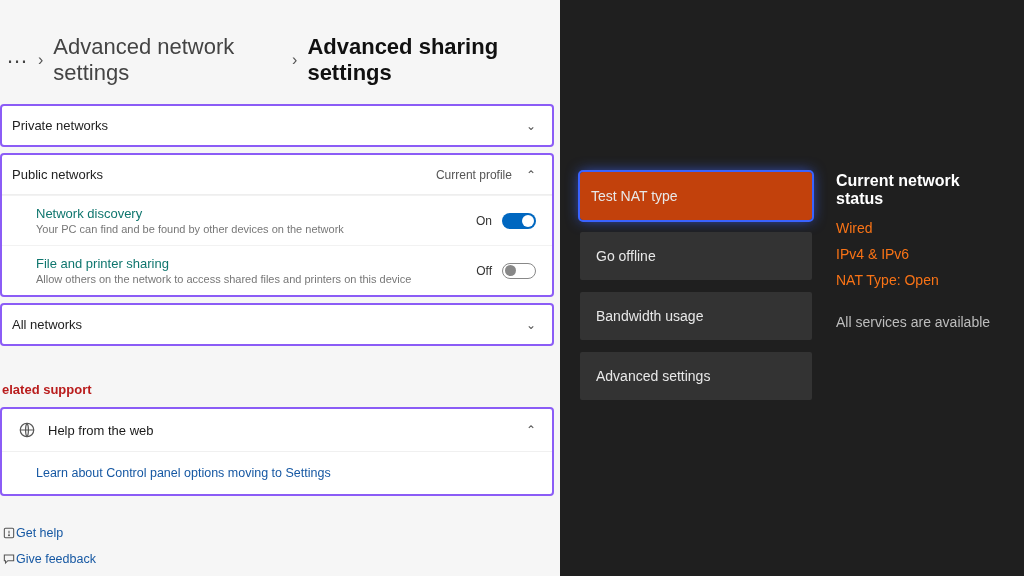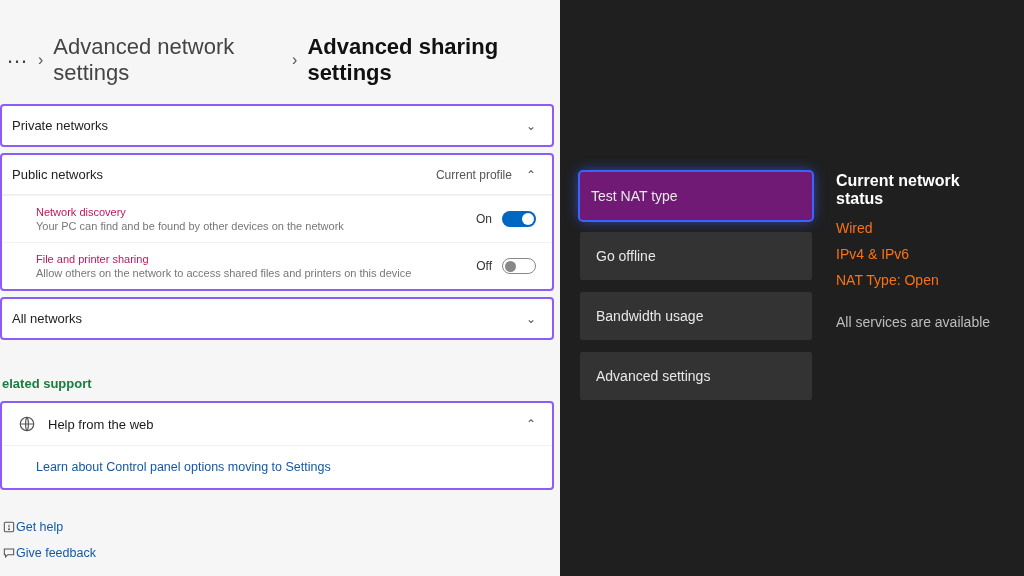--- a/index.html
+++ b/index.html
@@ -11,40 +11,40 @@
   .breadcrumb .sep { color: #555; font-size: 16px; }
   .breadcrumb .bc-link { color: #444; font-weight: 400; }
   .breadcrumb .bc-current { font-weight: 600; color: #111; }
   .card { background: #fff; border: 2px solid #8b5cf6; border-radius: 4px; margin: 0 6px 6px 0; }
   .section-header { display: flex; align-items: center; justify-content: space-between; padding: 12px 16px 12px 10px; font-size: 13px; }
   .section-header .title { color: #222; }
   .section-header .right { display: flex; align-items: center; gap: 14px; color: #555; font-size: 12px; }
   .chev { font-size: 12px; color: #555; }
   .sub-items { border-top: 1px solid #eee; }
   .sub-item { display: flex; align-items: center; justify-content: space-between; padding: 10px 16px 10px 34px; border-top: 1px solid #f2f2f2; }
-  .sub-item .texts .t1 { font-size: 11px; color: #be185d; }
+  .sub-item .texts .t1 { font-size: 13px; color: #0f766e; }
   .sub-item .texts .t2 { font-size: 11px; color: #777; margin-top: 2px; }
   .sub-item .state { display: flex; align-items: center; gap: 10px; font-size: 12px; color: #333; }
   .toggle { width: 34px; height: 16px; border-radius: 10px; position: relative; }
   .toggle.on { background: #0067c0; }
   .toggle.on::after { content:""; position:absolute; right:2px; top:2px; width:12px; height:12px; border-radius:50%; background:#fff; }
   .toggle.off { background: #fff; border: 1px solid #888; }
   .toggle.off::after { content:""; position:absolute; left:2px; top:1.5px; width:11px; height:11px; border-radius:50%; background:#888; }
-  .related-heading { font-size: 13px; font-weight: 600; padding: 30px 0 10px 2px; color: #15803d; }
+  .related-heading { font-size: 13px; font-weight: 600; padding: 30px 0 10px 2px; color: #b91c1c; }
   .help-row { display: flex; align-items: center; gap: 12px; padding: 12px 16px; }
   .globe-icon { width: 18px; height: 18px; }
   .link-row { padding: 14px 16px 14px 34px; font-size: 12.5px; color: #1658a3; border-top: 1px solid #f0f0f0; }
   .footer-links { padding: 24px 0 0 2px; }
   .flink { display: flex; align-items: center; font-size: 12.5px; color: #1658a3; margin-bottom: 12px; }
   .ficon { width: 14px; height: 14px; color: #444; }
   
   .right-pane { width: 464px; height: 576px; background: #1f1f1f; position: relative; color: #e6e6e6; }
   .xbox-buttons { position: absolute; left: 20px; top: 172px; width: 232px; display: flex; flex-direction: column; gap: 12px; }
   .xbtn { background: #333333; color: #e8e8e8; font-size: 14px; padding: 16px 16px; border-radius: 2px; text-align: left; border: none; }
-  .xbtn.selected { background: #701a75; outline: 2px solid #3a63ff; box-shadow: 0 0 14px rgba(58,99,255,0.8); border-radius: 3px; padding-left: 11px; }
+  .xbtn.selected { background: #c2410c; outline: 2px solid #3a63ff; box-shadow: 0 0 14px rgba(58,99,255,0.8); border-radius: 3px; padding-left: 11px; }
   .status-panel { position: absolute; left: 276px; top: 172px; right: 16px; }
   .status-title { font-size: 16px; font-weight: 600; color: #fff; margin-bottom: 12px; }
   .status-line { font-size: 14px; color: #f97316; margin-bottom: 10px; }
   .status-service { font-size: 14px; color: #bdbdbd; margin-top: 26px; }
 </style>
 </head>
 <body>
 
 <div class="left-pane">
 

